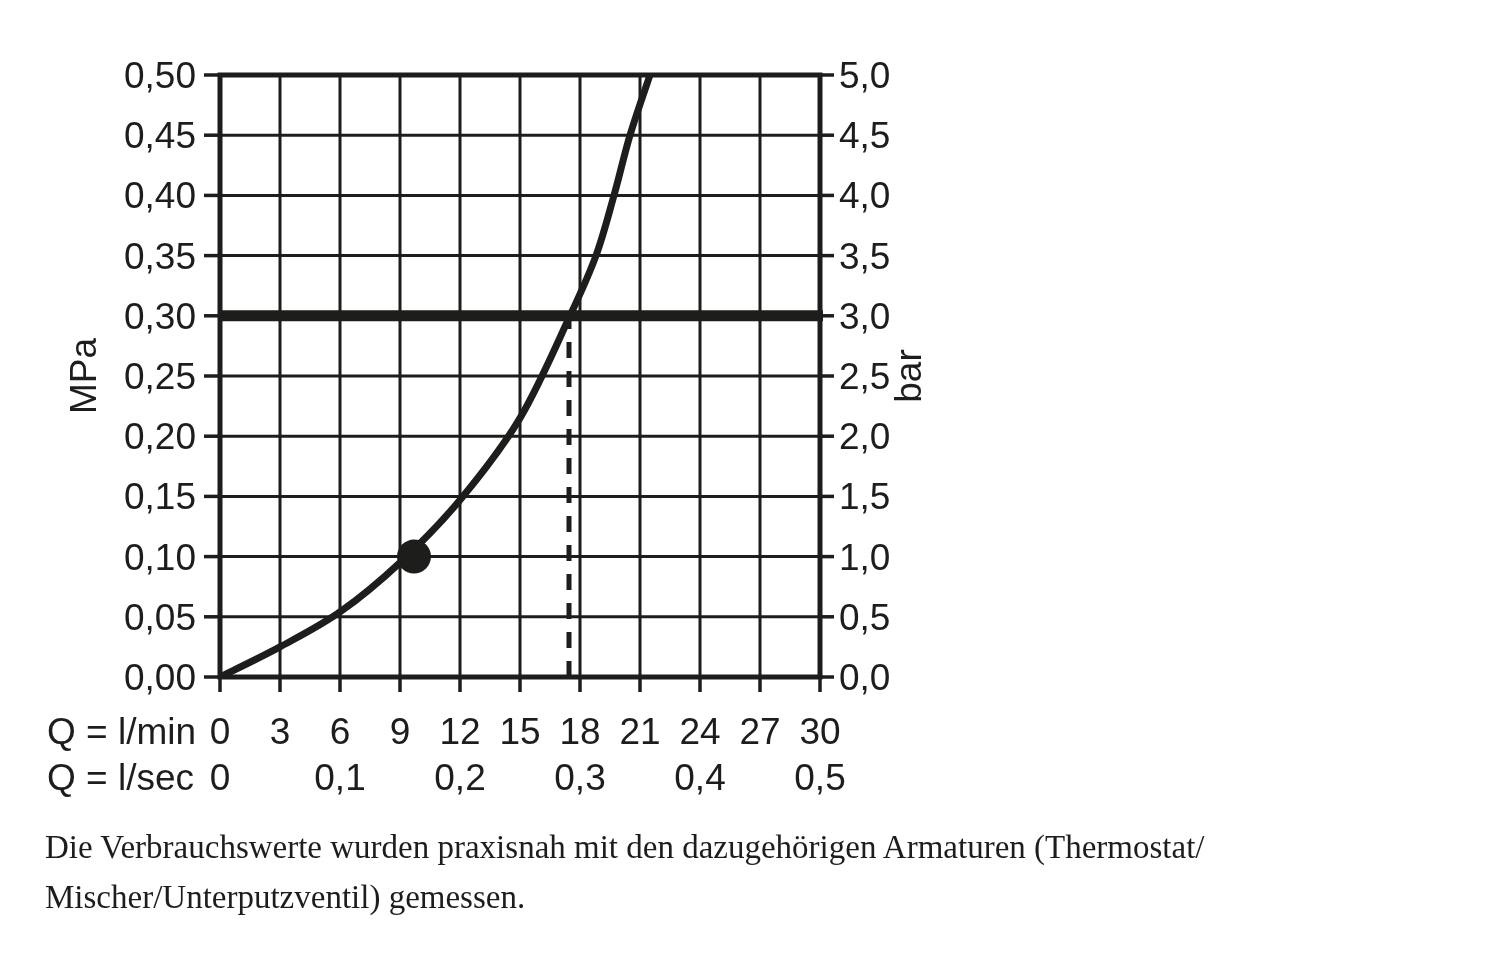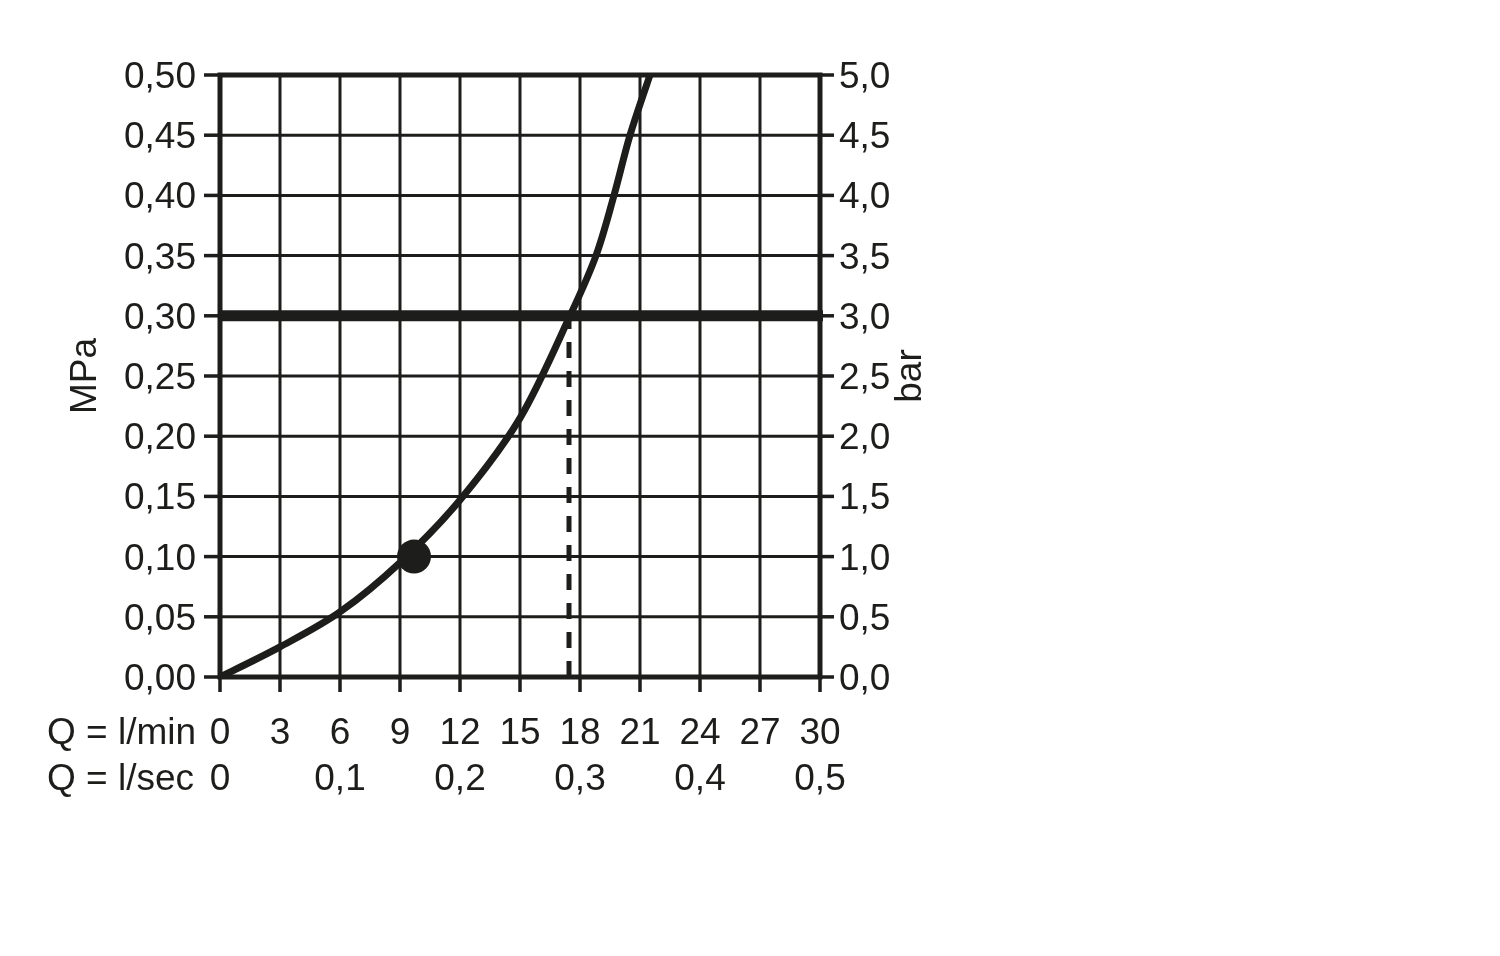--- a/index.html
+++ b/index.html
@@ -147,15 +147,17 @@
         <text x="700" y="790" text-anchor="middle">0,4</text>
         <text x="820" y="790" text-anchor="middle">0,5</text>
       </g>
       <line x1="220" y1="315.8" x2="823" y2="315.8" stroke="#1d1d1b" stroke-width="11"></line>
       <line x1="569" y1="677" x2="569" y2="320.8" stroke="#1d1d1b" stroke-width="5" stroke-dasharray="16 13"></line>
       <path d="M 220 677 C 230 671.9833333333333,260 657.736,280 646.9 C 300 636.064,320 626.0306666666667,340 611.984 C 360 597.9373333333334,380 581.282,400 562.62 C 420 543.958,440 524.092,460 500.012 C 480 475.932,501.6666666666667 448.842,520 418.14 C 538.3333333333334 387.438,557.3333333333334 342.89,570 315.8 C 582.6666666666666 288.71000000000004,588.6666666666666 275.6666666666667,596 255.60000000000002 C 603.3333333333334 235.53333333333336,608.3333333333334 215.46666666666667,614 195.39999999999998 C 619.6666666666666 175.3333333333333,624 155.2666666666666,630 135.19999999999993 C 636 115.13333333333327,646.6666666666666 85.03333333333332,650 75" fill="none" stroke="#1d1d1b" stroke-width="7" stroke-linecap="round" stroke-linejoin="round" clip-path="url(#plotclip)"></path>
       <circle cx="414" cy="556.6" r="17" fill="#1d1d1b"></circle>
     </svg>
 
   <div class="caption">
+    <div>Die Verbrauchswerte wurden praxisnah mit den dazugehörigen Armaturen (Thermostat/</div>
+    <div>Mischer/Unterputzventil) gemessen.</div>
   </div>
 
 </div>
 
 </body></html>

